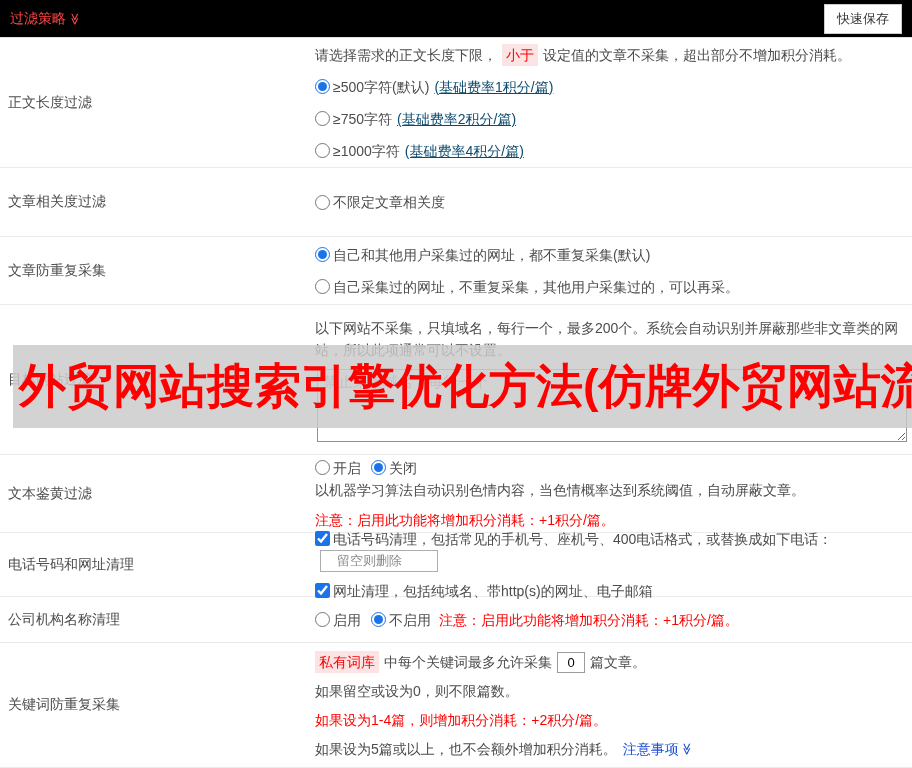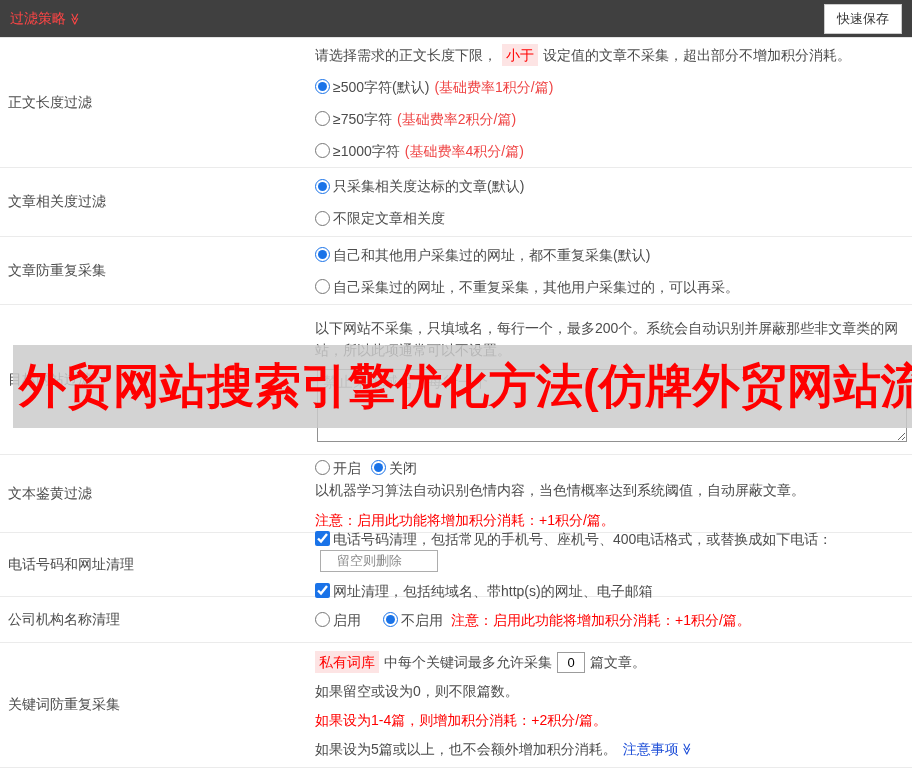--- a/index.html
+++ b/index.html
@@ -3,21 +3,21 @@
 <meta charset="utf-8">
 <style>
   html,body{margin:0;padding:0;}
   body{
     width:912px;height:768px;position:relative;overflow:hidden;background:#fff;
     font-family:"Liberation Sans","DejaVu Sans",sans-serif;
     color:#4c4c4c;font-size:14px;
   }
   
   .header{
-    height:38px;background:#404040;border-bottom:1px solid #e3e3e3;
+    height:38px;background:#000000;border-bottom:1px solid #e3e3e3;
     display:flex;align-items:center;justify-content:space-between;
     padding:0 10px;box-sizing:border-box;
   }
   .page-title{color:#ff4545;font-size:14px;cursor:pointer;display:flex;align-items:center;gap:3px;}
   .chev{display:inline-block;transform:rotate(90deg);font-size:12px;line-height:1;}
   .save-btn{
     background:#fff;border:1px solid #ccc;border-radius:0;
     padding:5px 12px;font-size:13px;color:#333;cursor:pointer;
   }
   
@@ -31,21 +31,21 @@
   .row-content{
     flex:1;padding:0 8px 0 10px;box-sizing:border-box;
     display:flex;flex-direction:column;justify-content:center;
   }
   .line{display:flex;align-items:flex-end;flex-wrap:wrap;line-height:22px;}
   .gap10{gap:10px 0}
   input[type=radio],input[type=checkbox]{
     accent-color:#1a73e8;width:15px;height:15px;margin:0 3px 0 0;flex-shrink:0;
   }
   .opt-label{cursor:pointer;display:flex;align-items:center;}
-  .fee{color:#ef4444;margin-left:5px;}
+  .fee{color:#0c4a6e;text-decoration:underline;margin-left:5px;}
   .hl-red{color:#f00;background:#fde4e4;padding:0 4px;margin:0 5px;}
   .red{color:#f00;}
   .blue-link{color:#1d4ed8;cursor:pointer;margin-left:6px;display:inline-flex;align-items:center;gap:2px;}
   .site-textarea{
     width:590px;height:73px;margin-left:2px;border:1px solid #919191;
     font-family:inherit;font-size:15px;padding:3px 5px;box-sizing:border-box;
     resize:both;color:#4c4c4c;
   }
   .site-textarea::placeholder,.phone-input::placeholder{color:#8a8a8a;}
   .phone-input{
@@ -108,26 +108,20 @@
       <span class="fee">(基础费率4积分/篇)</span>
     </div>
   </div>
 </div>
 
 <div class="row r2">
   <div class="row-label">文章相关度过滤</div>
   <div class="row-content gap10">
     <div class="line">
       <label class="opt-label">
-        <input type="radio" name="rel" checked="true" style="">
-        <span>只采集相关度达标的文章(默认)</span>
-      </label>
-    </div>
-    <div class="line">
-      <label class="opt-label">
         <input type="radio" name="rel" style="">
         <span>不限定文章相关度</span>
       </label>
     </div>
   </div>
 </div>
 
 <div class="row r3">
   <div class="row-label">文章防重复采集</div>
   <div class="row-content gap10">
@@ -188,21 +182,21 @@
         <span>网址清理，包括纯域名、带http(s)的网址、电子邮箱</span>
       </label>
     </div>
   </div>
 </div>
 
 <div class="row r7">
   <div class="row-label">公司机构名称清理</div>
   <div class="row-content">
     <div class="line">
-      <label class="opt-label" style="margin-right:22px;">
+      <label class="opt-label" style="margin-right:10px;">
         <input type="radio" name="comp" style="">
         <span>启用</span>
       </label>
       <label class="opt-label" style="margin-right:8px;">
         <input type="radio" name="comp" checked="true" style="">
         <span>不启用</span>
       </label>
       <span class="red">注意：启用此功能将增加积分消耗：+1积分/篇。</span>
     </div>
   </div>

